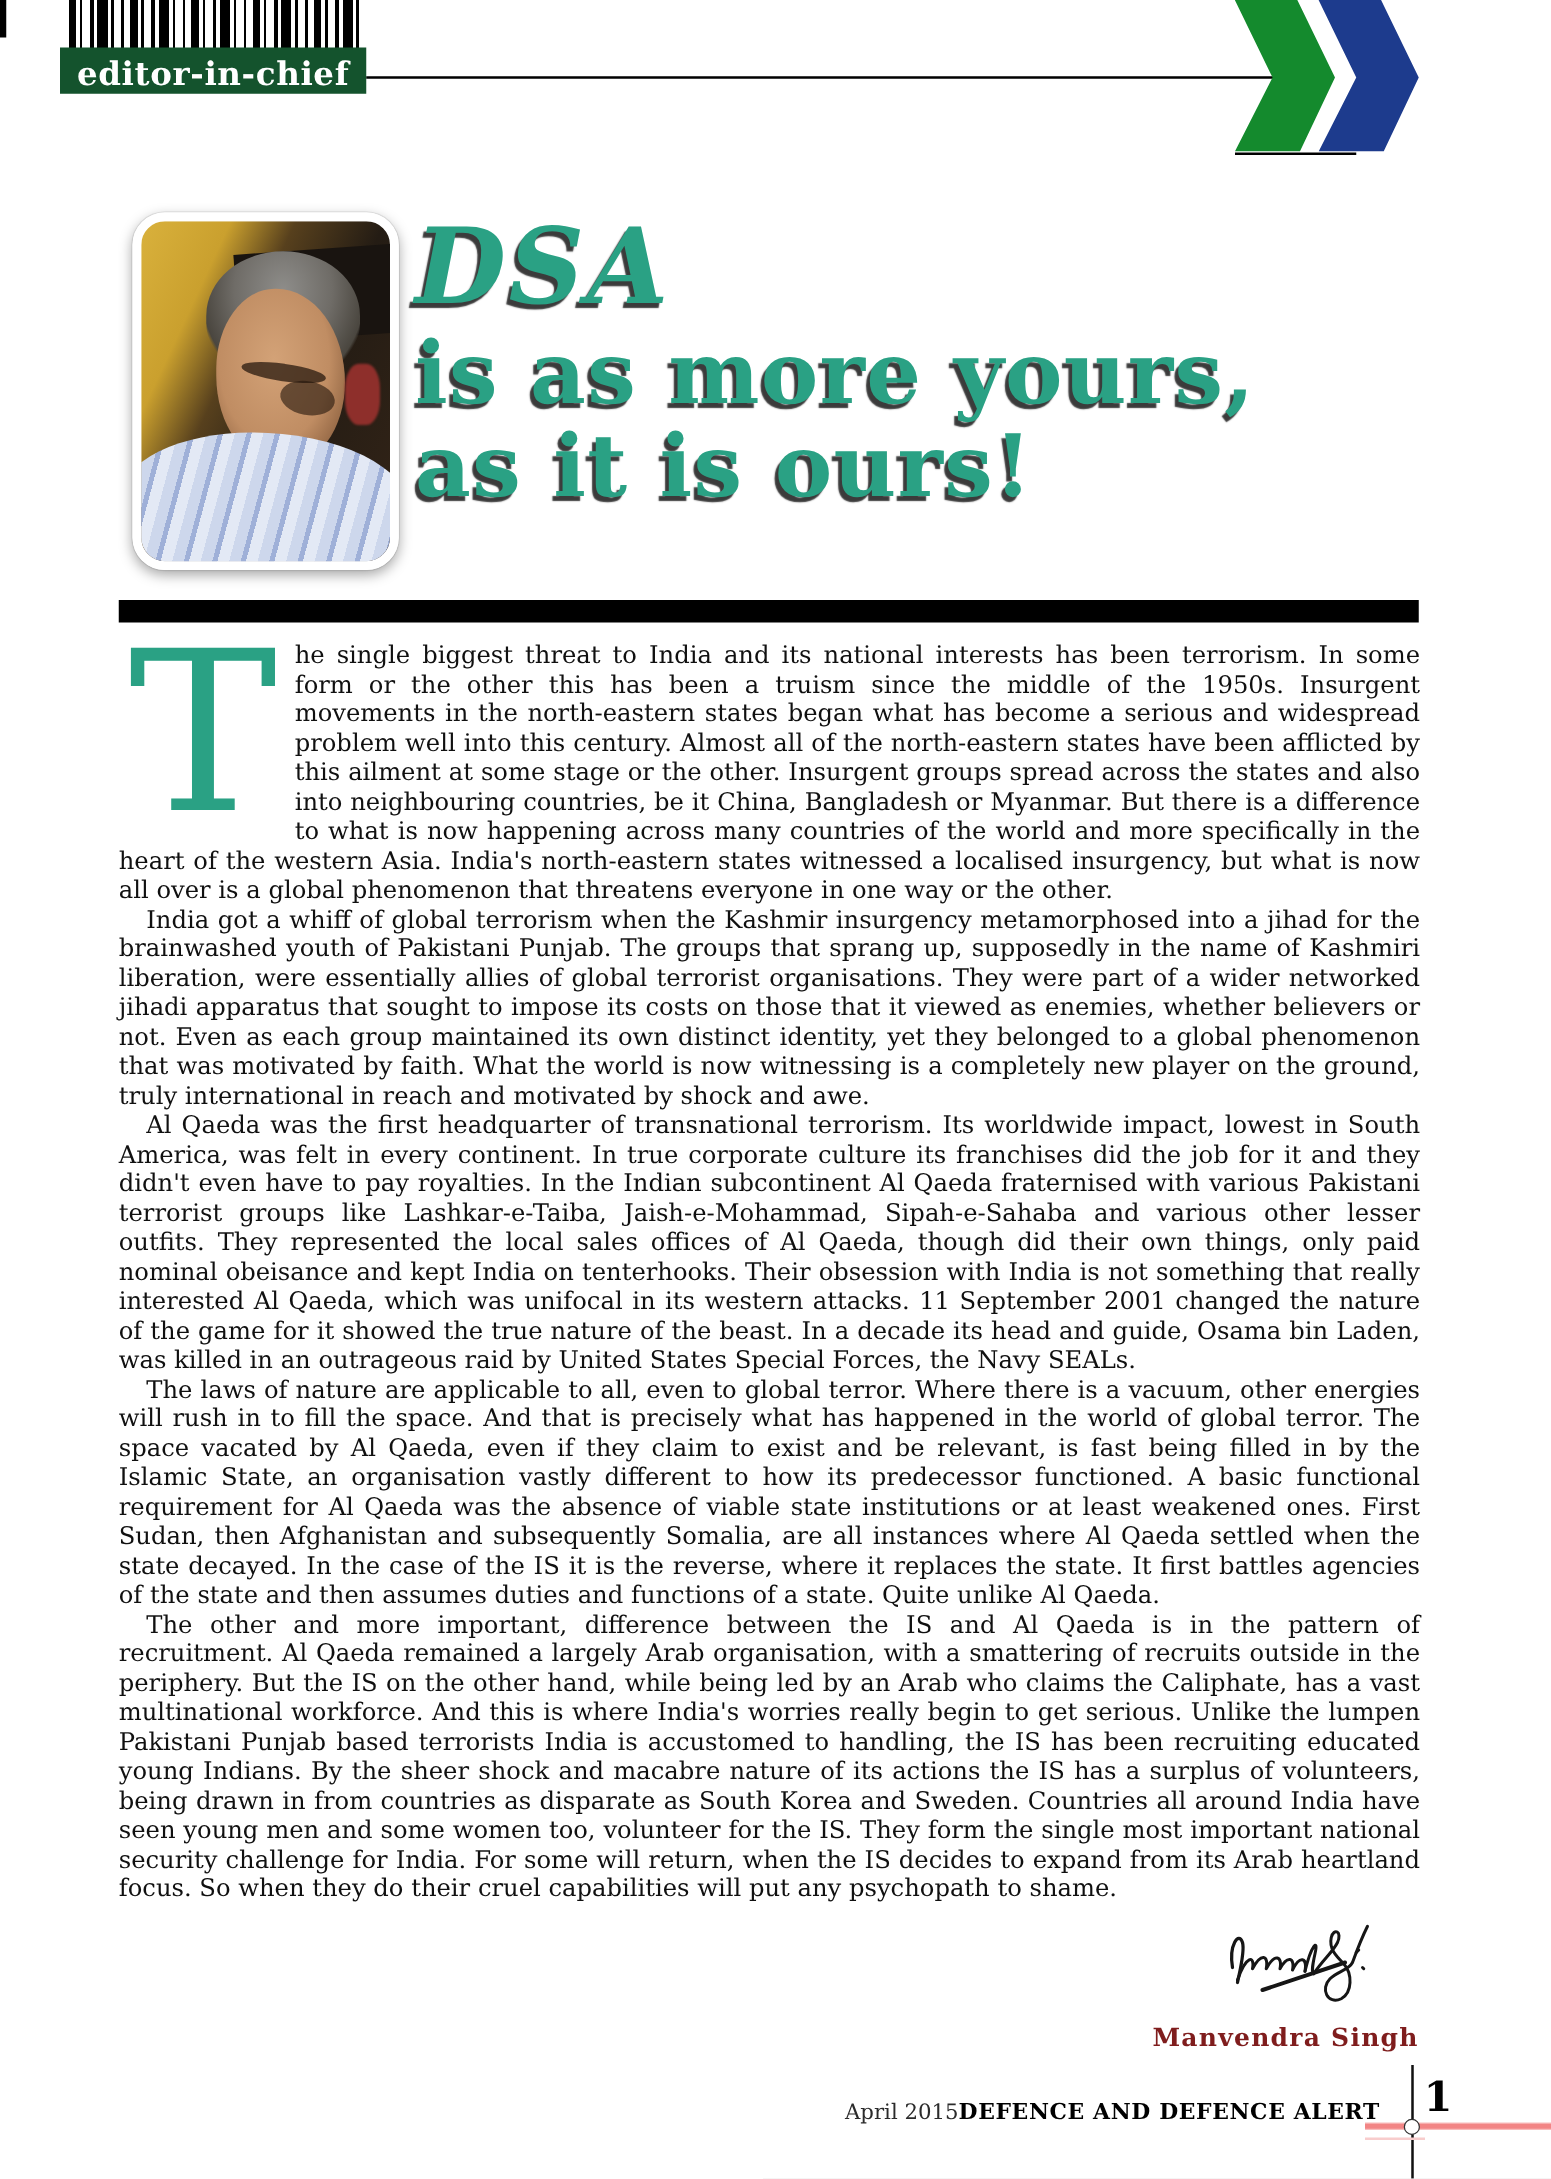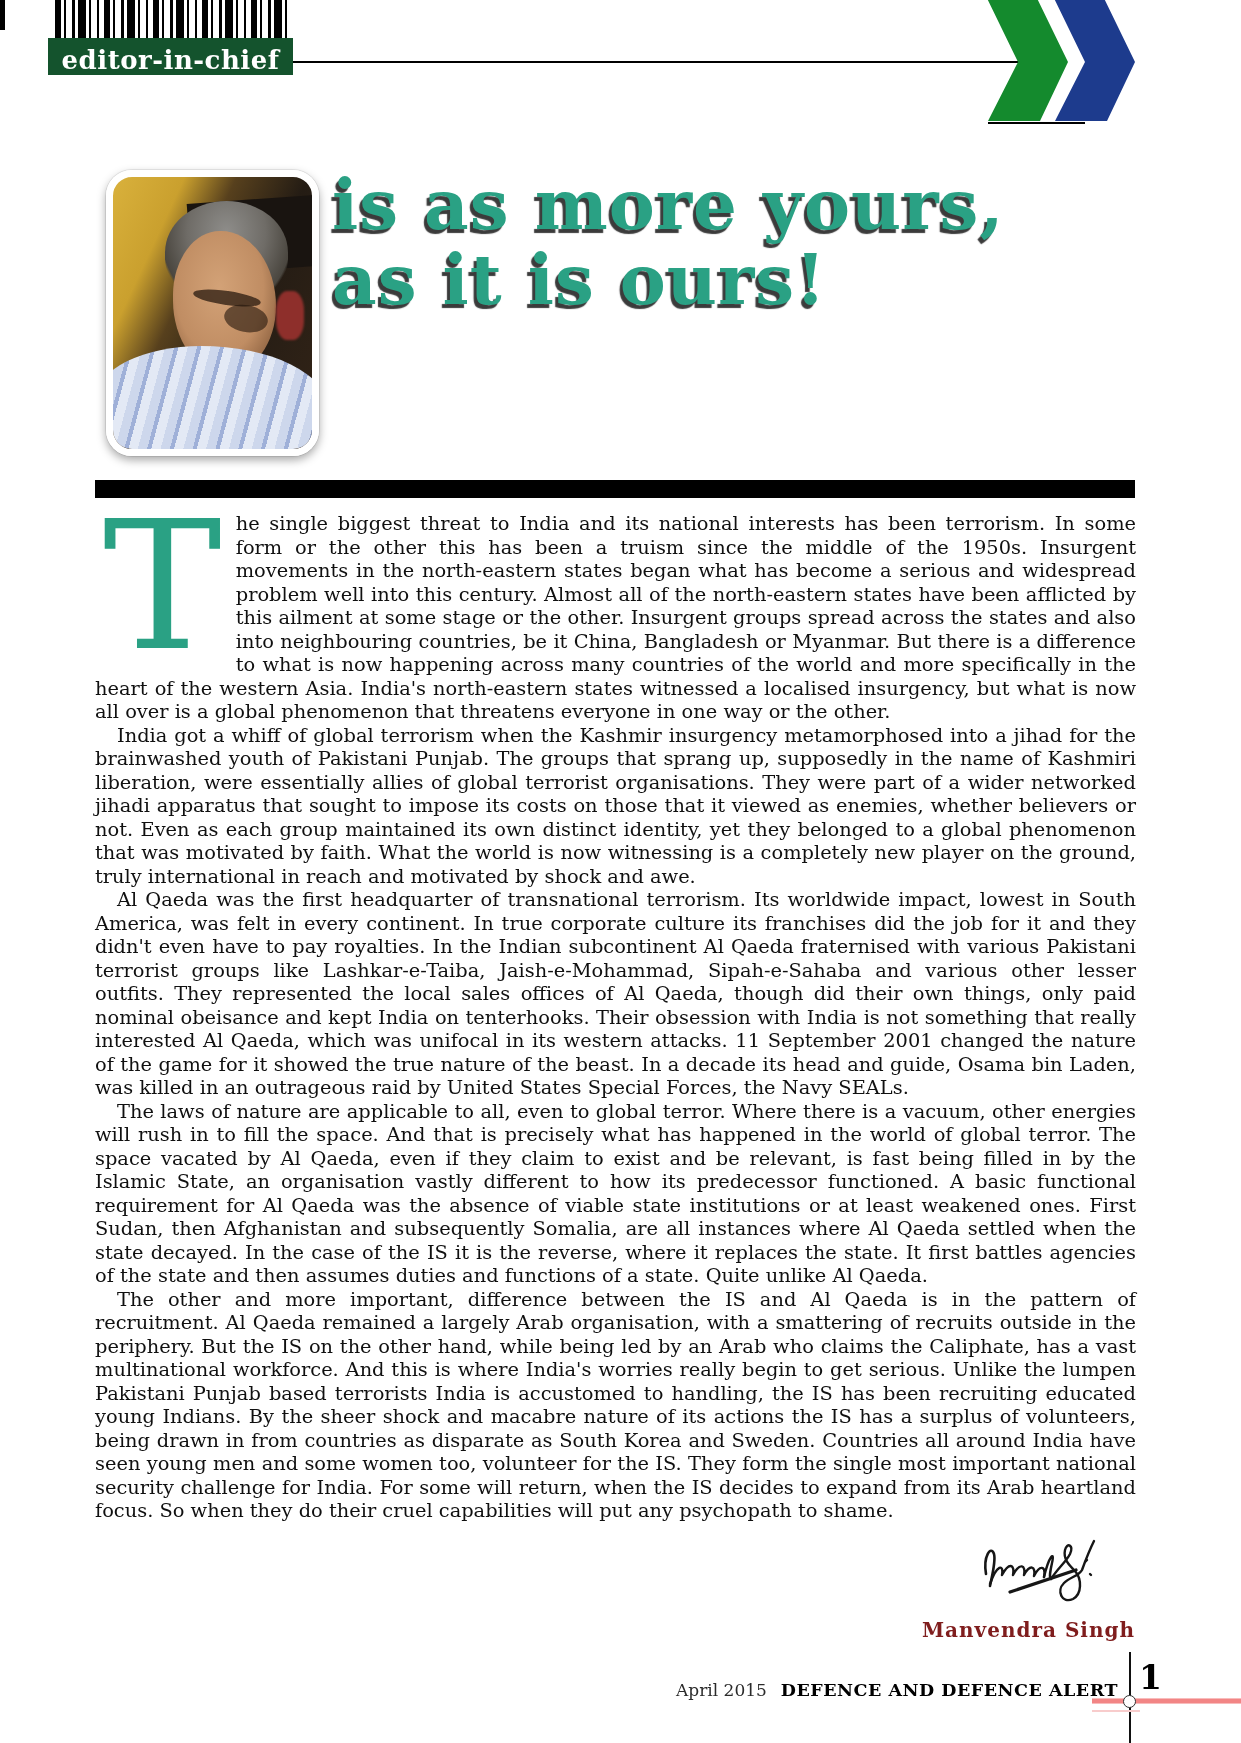--- a/index.html
+++ b/index.html
@@ -64,21 +64,21 @@
     float:left; color:#2aa184; font-size:178px; line-height:142px;
     height:148px; padding:4px 14px 0 8px; font-weight:normal;
   }
   
   .signature { position:absolute; left:978px; top:1532px; width:150px; height:95px; }
   .byline {
     position:absolute; left:735px; top:1618px; width:400px; text-align:right;
     font-weight:bold; font-size:20px; letter-spacing:1px; color:#7f1d1d;
   }
   
-  .footer-text { position:absolute; left:676px; top:1680px; display:flex; align-items:flex-end; gap:14px; white-space:nowrap; }
+  .footer-text { position:absolute; left:676px; top:1680px; display:flex; align-items:flex-end; white-space:nowrap; }
   .footer-text .issue { font-size:17px; color:#2b2b2b; }
   .footer-text .mag { font-size:17.5px; font-weight:bold; letter-spacing:.5px; color:#000; }
   .v-rule { position:absolute; left:1129px; top:1652px; width:1.6px; height:91px; background:#111; }
   .page-num { position:absolute; left:1139px; top:1658px; font-size:33px; font-weight:bold; color:#000; }
   .red-rule { position:absolute; left:1092px; top:1699px; width:149px; height:4px; background:#f28585; box-shadow:0 -1px 0 #f8bcbc, 0 1px 0 #f8bcbc; }
   .red-rule-faint { position:absolute; left:1092px; top:1710px; width:48px; height:2px; background:#f8cccc; }
   .reg-circle {
     position:absolute; left:1123px; top:1695px; width:13px; height:13px;
     border:1.4px solid #333; border-radius:50%; background:#fff;
   }
@@ -106,20 +106,21 @@
     <div class="dark-band"></div>
     <div class="hair"></div>
     <div class="face"></div>
     <div class="brow"></div>
     <div class="shadow-eye"></div>
     <div class="red-patch"></div>
     <div class="shirt"></div>
   </div>
 
   <div class="headline">
+    <div class="l1">DSA</div>
     <div class="l2">is as more yours,</div>
     <div class="l3">as it is ours!</div>
   </div>
 
   <div class="black-bar"></div>
 
   <div class="article">
     <p><span class="dropcap">T</span><span>he single biggest threat to India and its national interests has been terrorism. In some form or the other this has been a truism since the middle of the 1950s. Insurgent movements in the north-eastern states began what has become a serious and widespread problem well into this century. Almost all of the north-eastern states have been afflicted by this ailment at some stage or the other. Insurgent groups spread across the states and also into neighbouring countries, be it China, Bangladesh or Myanmar. But there is a difference to what is now happening across many countries of the world and more specifically in the heart of the western Asia. India's north-eastern states witnessed a localised insurgency, but what is now all over is a global phenomenon that threatens everyone in one way or the other.</span></p>
     <p>India got a whiff of global terrorism when the Kashmir insurgency metamorphosed into a jihad for the brainwashed youth of Pakistani Punjab. The groups that sprang up, supposedly in the name of Kashmiri liberation, were essentially allies of global terrorist organisations. They were part of a wider networked jihadi apparatus that sought to impose its costs on those that it viewed as enemies, whether believers or not. Even as each group maintained its own distinct identity, yet they belonged to a global phenomenon that was motivated by faith. What the world is now witnessing is a completely new player on the ground, truly international in reach and motivated by shock and awe.</p>
     <p>Al Qaeda was the first headquarter of transnational terrorism. Its worldwide impact, lowest in South America, was felt in every continent. In true corporate culture its franchises did the job for it and they didn't even have to pay royalties. In the Indian subcontinent Al Qaeda fraternised with various Pakistani terrorist groups like Lashkar-e-Taiba, Jaish-e-Mohammad, Sipah-e-Sahaba and various other lesser outfits. They represented the local sales offices of Al Qaeda, though did their own things, only paid nominal obeisance and kept India on tenterhooks. Their obsession with India is not something that really interested Al Qaeda, which was unifocal in its western attacks. 11 September 2001 changed the nature of the game for it showed the true nature of the beast. In a decade its head and guide, Osama bin Laden, was killed in an outrageous raid by United States Special Forces, the Navy SEALs.</p>

